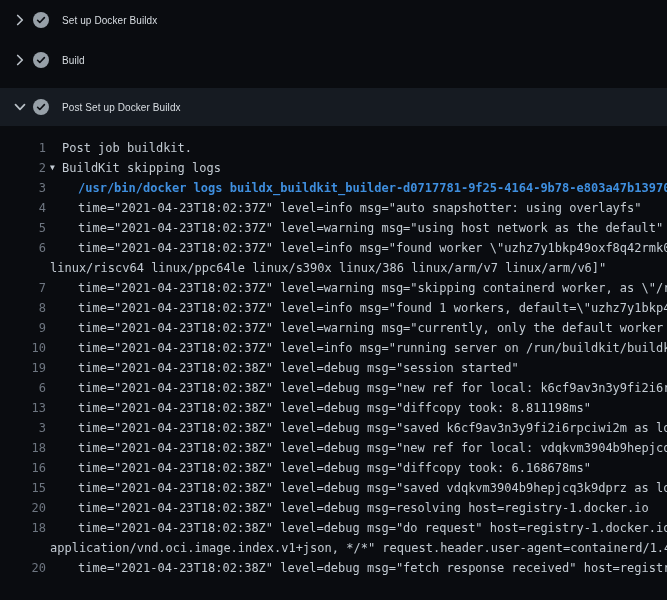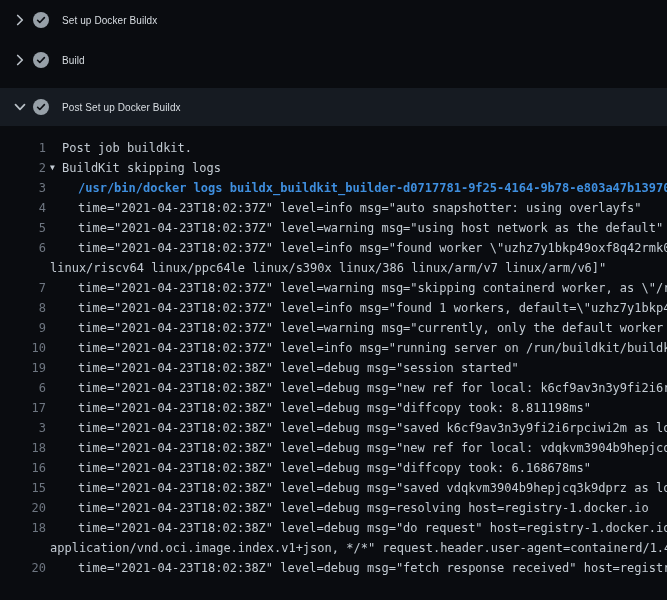--- a/index.html
+++ b/index.html
@@ -181,21 +181,21 @@
     <span class="log-text l1">time="2021-04-23T18:02:38Z" level=debug msg="session started"</span>
   </div>
 
   <div class="log-row">
     <span class="log-num">6</span>
     
     <span class="log-text l1">time="2021-04-23T18:02:38Z" level=debug msg="new ref for local: k6cf9av3n3y9fi2i6rpc</span>
   </div>
 
   <div class="log-row">
-    <span class="log-num">17</span>
+    <span class="log-num">13</span>
     
     <span class="log-text l1">time="2021-04-23T18:02:38Z" level=debug msg="diffcopy took: 8.811198ms"</span>
   </div>
 
   <div class="log-row">
     <span class="log-num">3</span>
     
     <span class="log-text l1">time="2021-04-23T18:02:38Z" level=debug msg="saved k6cf9av3n3y9fi2i6rpciwi2m as loca</span>
   </div>
 

